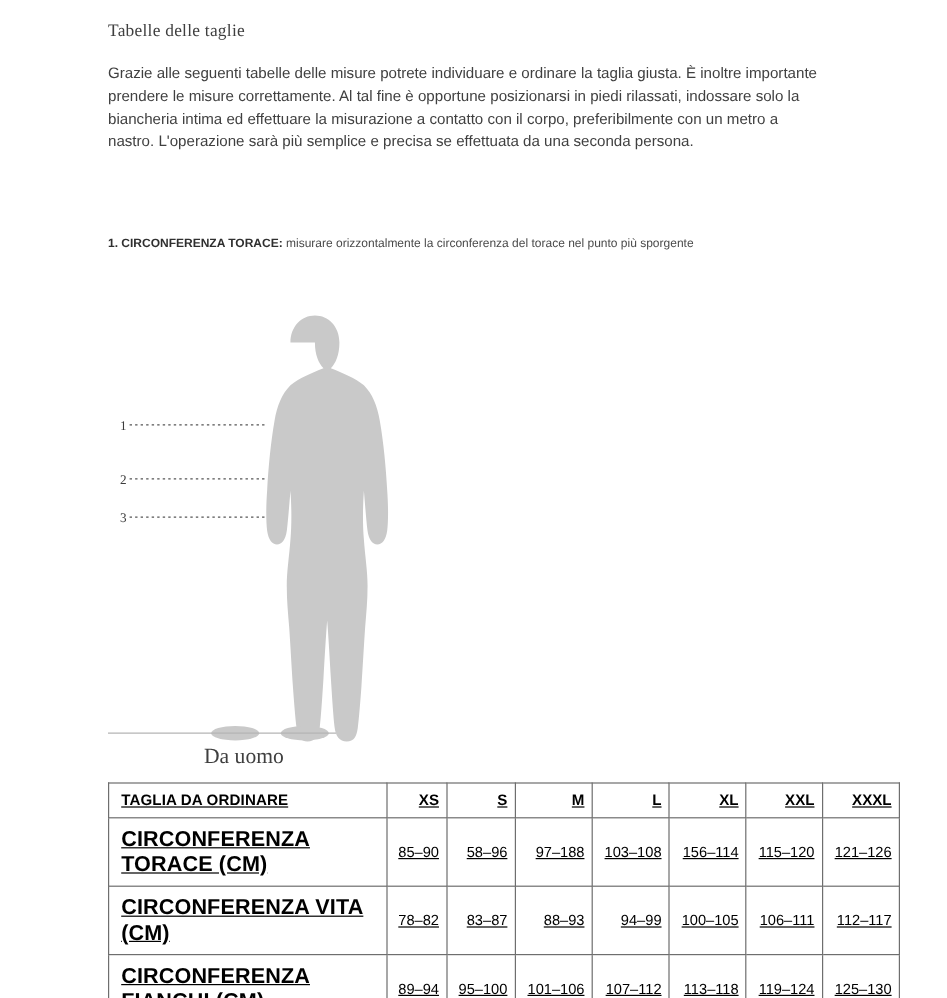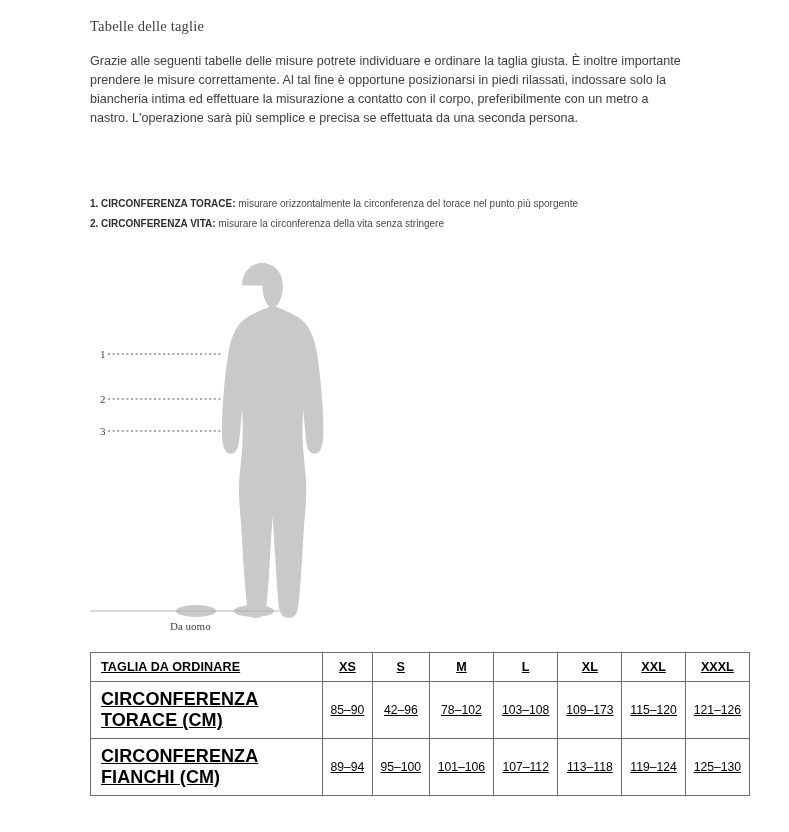--- a/index.html
+++ b/index.html
@@ -65,37 +65,37 @@
     left: 0;
     top: 0;
   }
   .fig-caption {
     position: absolute;
     left: 80px;
     top: 365px;
     width: 200px;
     text-align: left;
     font-family: "Liberation Serif", serif;
-    font-size: 11px;
+    font-size: 18px;
     color: #3f3f3f;
   }
   table.size-table {
     position: absolute;
     left: 90px;
     top: 652px;
     border-collapse: collapse;
     width: 660px;
     font-size: 12.2px;
     color: #000000;
     text-decoration: underline;
   }
   table.size-table td, table.size-table th {
     border: 1px solid #6e6e6e;
     padding: 7px 6px;
-    text-align: center;
+    text-align: right;
     font-weight: normal;
   }
   table.size-table th.rowhead, table.size-table td.rowhead {
     text-align: left;
     padding-left: 10px;
     font-weight: bold;
     font-size: 18px;
     width: 215px;
     letter-spacing: 0.1px;
   }
@@ -109,23 +109,20 @@
 
 <div class="page">
 
   <div class="title">Tabelle delle taglie</div>
 
   <div class="intro">Grazie alle seguenti tabelle delle misure potrete individuare e ordinare la taglia giusta. È inoltre importante prendere le misure correttamente. Al tal fine è opportune posizionarsi in piedi rilassati, indossare solo la biancheria intima ed effettuare la misurazione a contatto con il corpo, preferibilmente con un metro a nastro. L'operazione sarà più semplice e precisa se effettuata da una seconda persona.</div>
 
   <div class="measures">
     <div>
       <span class="lead">1. CIRCONFERENZA TORACE:</span><span> misurare orizzontalmente la circonferenza del torace nel punto più sporgente</span>
-    </div>
-    <div>
-      <span class="lead">2. CIRCONFERENZA VITA:</span><span> misurare la circonferenza della vita senza stringere</span>
     </div>
   </div>
 
   <div class="figure-area">
     <svg class="figure-svg" width="330" height="390" viewBox="0 0 330 390">
 
       <path fill="#c9c9c9" d="
         M102,22
         c0,-13 9,-22 20,-22
         c11,0 20,9 20,22
@@ -192,26 +189,36 @@
         <th class="colhead">L</th>
         <th class="colhead">XL</th>
         <th class="colhead">XXL</th>
         <th class="colhead">XXXL</th>
       </tr>
     </thead>
     <tbody>
       <tr>
         <td class="rowhead">CIRCONFERENZA TORACE (CM)</td>
         <td>85–90</td>
-        <td>42–96</td>
-        <td>78–102</td>
+        <td>58–96</td>
+        <td>97–188</td>
         <td>103–108</td>
-        <td>109–173</td>
+        <td>156–114</td>
         <td>115–120</td>
         <td>121–126</td>
+      </tr>
+      <tr>
+        <td class="rowhead">CIRCONFERENZA VITA (CM)</td>
+        <td>78–82</td>
+        <td>83–87</td>
+        <td>88–93</td>
+        <td>94–99</td>
+        <td>100–105</td>
+        <td>106–111</td>
+        <td>112–117</td>
       </tr>
       <tr>
         <td class="rowhead">CIRCONFERENZA FIANCHI (CM)</td>
         <td>89–94</td>
         <td>95–100</td>
         <td>101–106</td>
         <td>107–112</td>
         <td>113–118</td>
         <td>119–124</td>
         <td>125–130</td>

